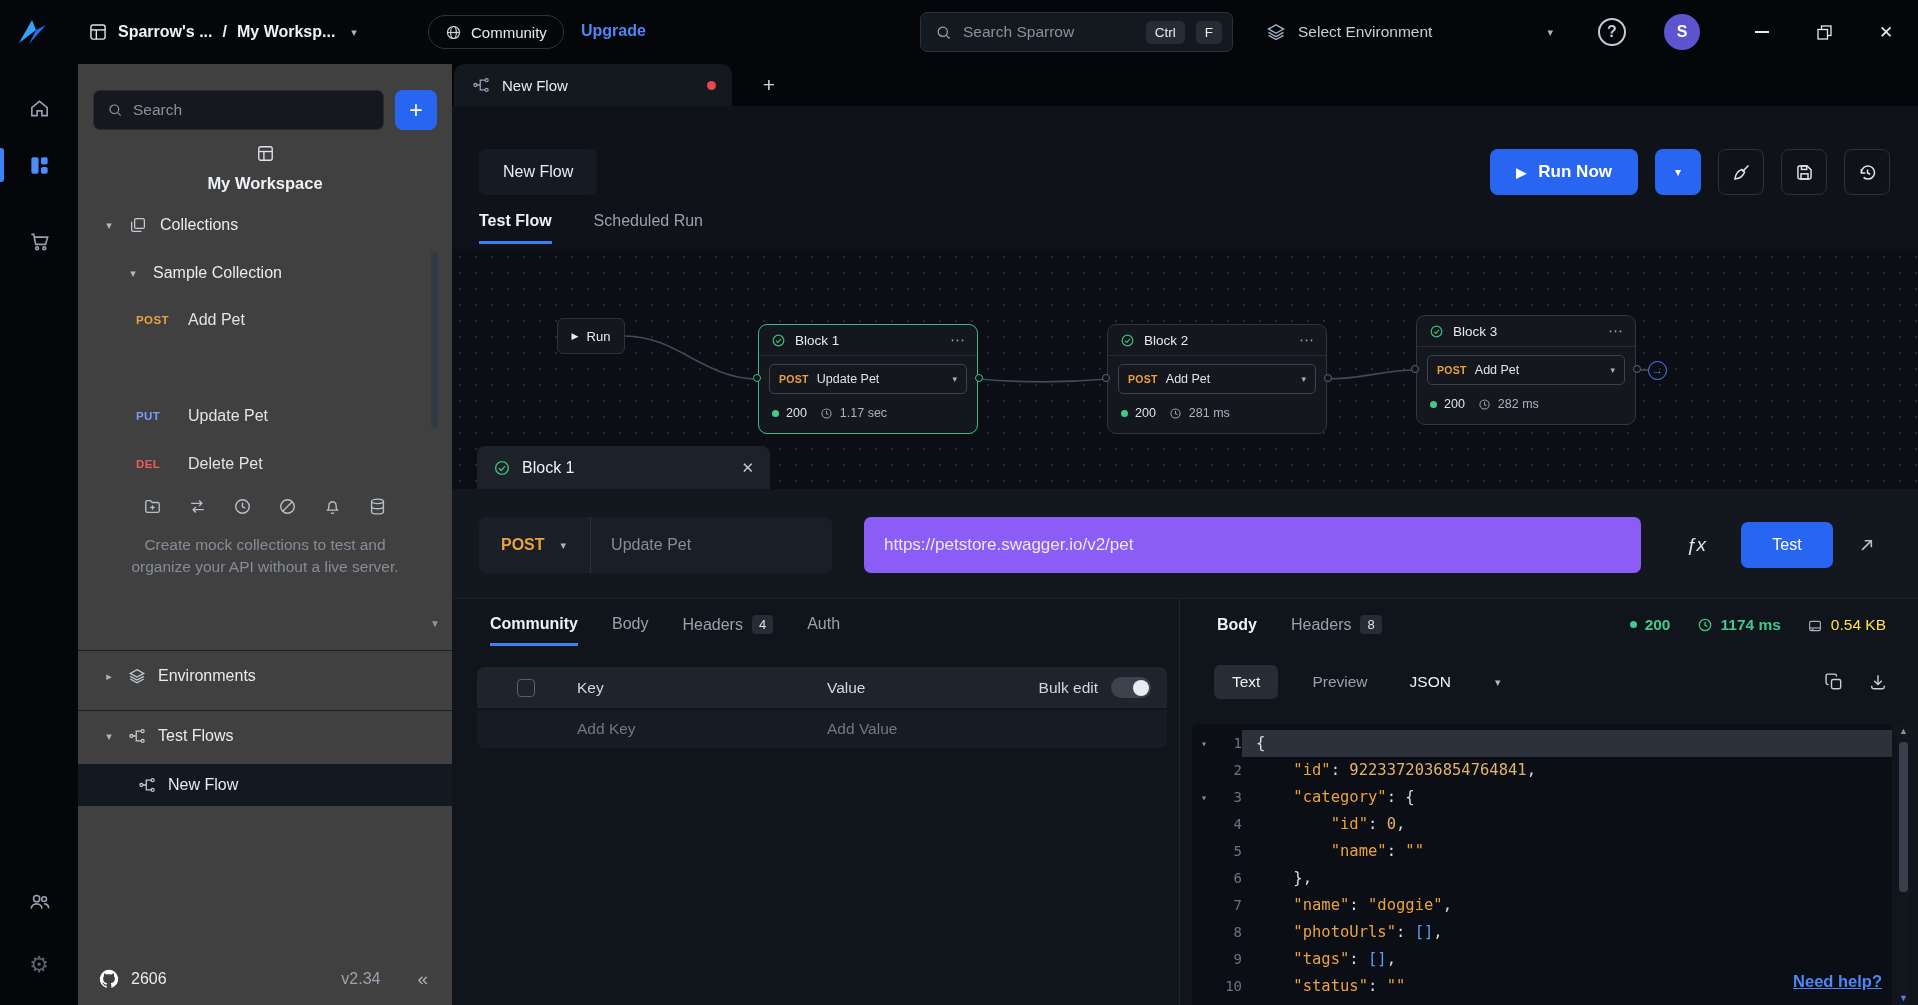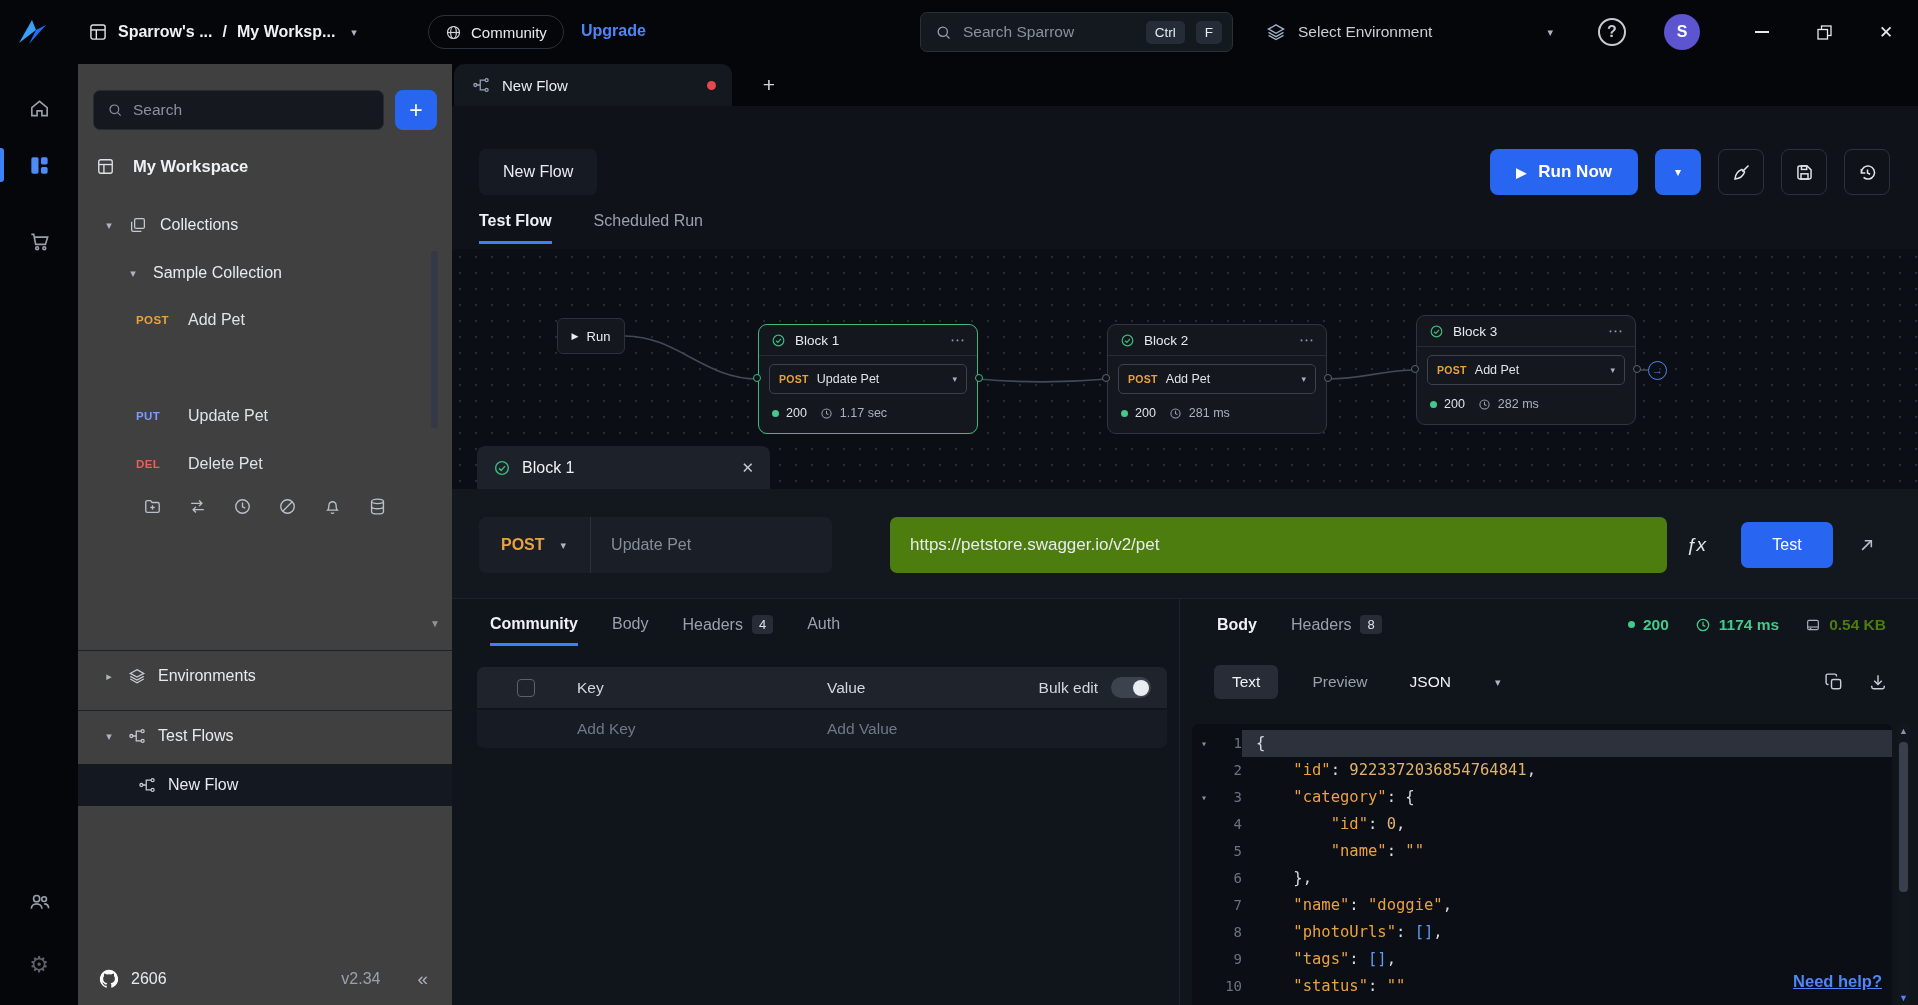--- a/index.html
+++ b/index.html
@@ -58,21 +58,21 @@
   
   .sidebar { position:absolute; left:78px; top:64px; width:374px; height:941px; background:#404040; z-index:20; }
   .sb-search { position:absolute; left:15px; top:26px; width:344px; height:40px; display:flex; gap:11px; }
   .sb-input { flex:1; height:40px; background:#15181f; border:1px solid #262b34; border-radius:7px;
     display:flex; align-items:center; gap:10px; padding:0 13px; cursor:text; }
   .sb-input .ic { width:16px; height:16px; color:#8b919d; }
   .sb-input .ph { color:#8b919d; font-size:15.5px; }
   .sb-plus { width:42px; height:40px; background:#2866f2; border:none; border-radius:8px; color:#fff;
     font-size:23px; line-height:40px; text-align:center; cursor:pointer; }
   .sb-ws { position:absolute; left:0; top:80px; width:374px; height:44px; display:flex; align-items:center;
-    gap:18px; padding:0 18px; }
+    gap:11px; padding:0 18px;flex-direction:column; }
   .sb-ws .ic { width:19px; height:19px; color:#dfe3ea; }
   .sb-ws .t { color:#eef1f5; font-size:16.5px; font-weight:bold; }
   .sb-row { position:absolute; left:0; width:374px; display:flex; align-items:center; cursor:pointer; }
   .sb-chev { width:14px; text-align:center; color:#aeb5c1; font-size:11px; }
   .sb-row .ic { width:18px; height:18px; color:#c4cad3; }
   .sb-row .t { color:#e7eaee; font-size:16px; }
   .r-collections { top:141px; height:40px; gap:13px; padding-left:24px; }
   .r-sample { top:189px; height:40px; gap:13px; padding-left:48px; }
   .req-row { position:absolute; left:0; width:374px; height:48px; display:flex; align-items:center;
     padding-left:58px; cursor:pointer; }
@@ -170,21 +170,21 @@
   .block-tab .t { color:#eef1f4; font-size:16px; }
   .block-tab .x { margin-left:auto; color:#c3c9d2; font-size:15px; cursor:pointer; }
   .request-bar { position:absolute; left:0; top:425px; width:1466px; height:110px; background:#13171e;
     border-bottom:1px solid #1c212a; z-index:4; }
   .method-box { position:absolute; left:27px; top:28px; width:353px; height:56px; background:#1a1e26;
     border-radius:7px; display:flex; align-items:center; cursor:pointer; }
   .method-box .meth { color:#e8a33d; font-size:16px; font-weight:bold; margin-left:22px; }
   .method-box .chev { margin-left:16px; font-size:11px; }
   .method-divider { width:1px; height:56px; background:#2c313b; margin-left:24px; }
   .method-box .nm { color:#868d99; font-size:16px; margin-left:20px; }
-  .url-box { position:absolute; left:438px; top:28px; width:777px; height:56px; background:#4d7c0f;
+  .url-box { position:absolute; left:412px; top:28px; width:777px; height:56px; background:#8b5cf6;
     border-radius:7px; display:flex; align-items:center; padding:0 20px; color:#e8ebef; font-size:17px; cursor:text; }
   .fx-btn { position:absolute; left:1220px; top:28px; width:48px; height:56px; display:flex; align-items:center;
     justify-content:center; color:#dfe3ea; font-size:19px; font-style:italic; cursor:pointer; }
   .test-btn { position:absolute; left:1289px; top:33px; width:92px; height:46px; background:#2866f2; border:none;
     border-radius:7px; color:#fff; font-size:16px; cursor:pointer; font-family:"Liberation Sans", sans-serif; }
   .open-btn { position:absolute; left:1398px; top:40px; width:32px; height:32px; color:#b9bfc9;
     display:flex; align-items:center; justify-content:center; cursor:pointer; }
   .open-btn svg { width:21px; height:21px; }
 
   .panes { position:absolute; left:0; top:535px; width:1466px; height:406px; background:#10141b; z-index:4; }
@@ -211,21 +211,21 @@
   .resp-tabs { position:absolute; left:36px; top:16px; right:0; display:flex; align-items:center; }
   .resp-tab { font-size:16px; color:#9aa1ad; cursor:pointer; display:flex; gap:9px; align-items:center; }
   .resp-tab.active { color:#eef1f5; font-weight:bold; }
   .resp-tab + .resp-tab { margin-left:34px; }
   .resp-metrics { margin-left:auto; display:flex; align-items:center; gap:26px; padding-right:32px; }
   .metric { display:flex; align-items:center; gap:8px; font-size:15.5px; }
   .metric .ic { width:16px; height:16px; }
   .metric.status { color:#42c98b; font-weight:bold; }
   .metric.time { color:#42c98b; font-weight:bold; }
   .metric.time .ic { color:#42c98b; }
-  .metric.size { color:#4d7c0f; font-weight:bold; }
+  .metric.size { color:#fde047; font-weight:normal;align-items:flex-end; }
   .metric.size .ic { color:#aab2bd; }
   .resp-subtabs { position:absolute; left:33px; top:66px; right:0; display:flex; align-items:center; }
   .vtab { font-size:15.5px; color:#99a0ab; cursor:pointer; }
   .vtab.chip { background:#272c36; border-radius:6px; padding:8px 18px; color:#eef1f5; }
   .vtab + .vtab { margin-left:34px;text-align:center; }
   .fmt-select { margin-left:42px; display:flex; align-items:center; gap:44px; cursor:pointer; }
   .fmt-select .t { color:#eef1f5; font-size:15.5px; }
   .subtab-icons { margin-left:auto; display:flex; gap:24px; padding-right:30px; }
   .subtab-icons .ic { width:20px; height:20px; color:#c9ced6; cursor:pointer; }
 
@@ -435,20 +435,21 @@
           </svg>
       </span>
       <span class="ic">
         <svg viewBox="0 0 24 24" fill="none" stroke="currentColor" stroke-width="1.7">
             <ellipse cx="12" cy="5.5" rx="7.5" ry="2.8"></ellipse>
             <path d="M4.5 5.5 V18.5 c0 1.5 3.4 2.8 7.5 2.8 s7.5-1.3 7.5-2.8 V5.5"></path>
             <path d="M4.5 12 c0 1.5 3.4 2.8 7.5 2.8 s7.5-1.3 7.5-2.8"></path>
           </svg>
       </span>
     </div>
+    <div class="sb-hint">Create mock collections to test and organize your API without a live server.</div>
 
     <div class="sb-div d1"></div>
     <div class="sb-row r-env">
       <span class="sb-chev">▸</span>
       <span class="ic">
         <svg viewBox="0 0 24 24" fill="none" stroke="currentColor" stroke-width="1.7">
             <polygon points="12,3.5 21,8.5 12,13.5 3,8.5"></polygon>
             <polyline points="21,12.5 12,17.5 3,12.5"></polyline>
             <polyline points="21,16 12,21 3,16"></polyline>
           </svg>

